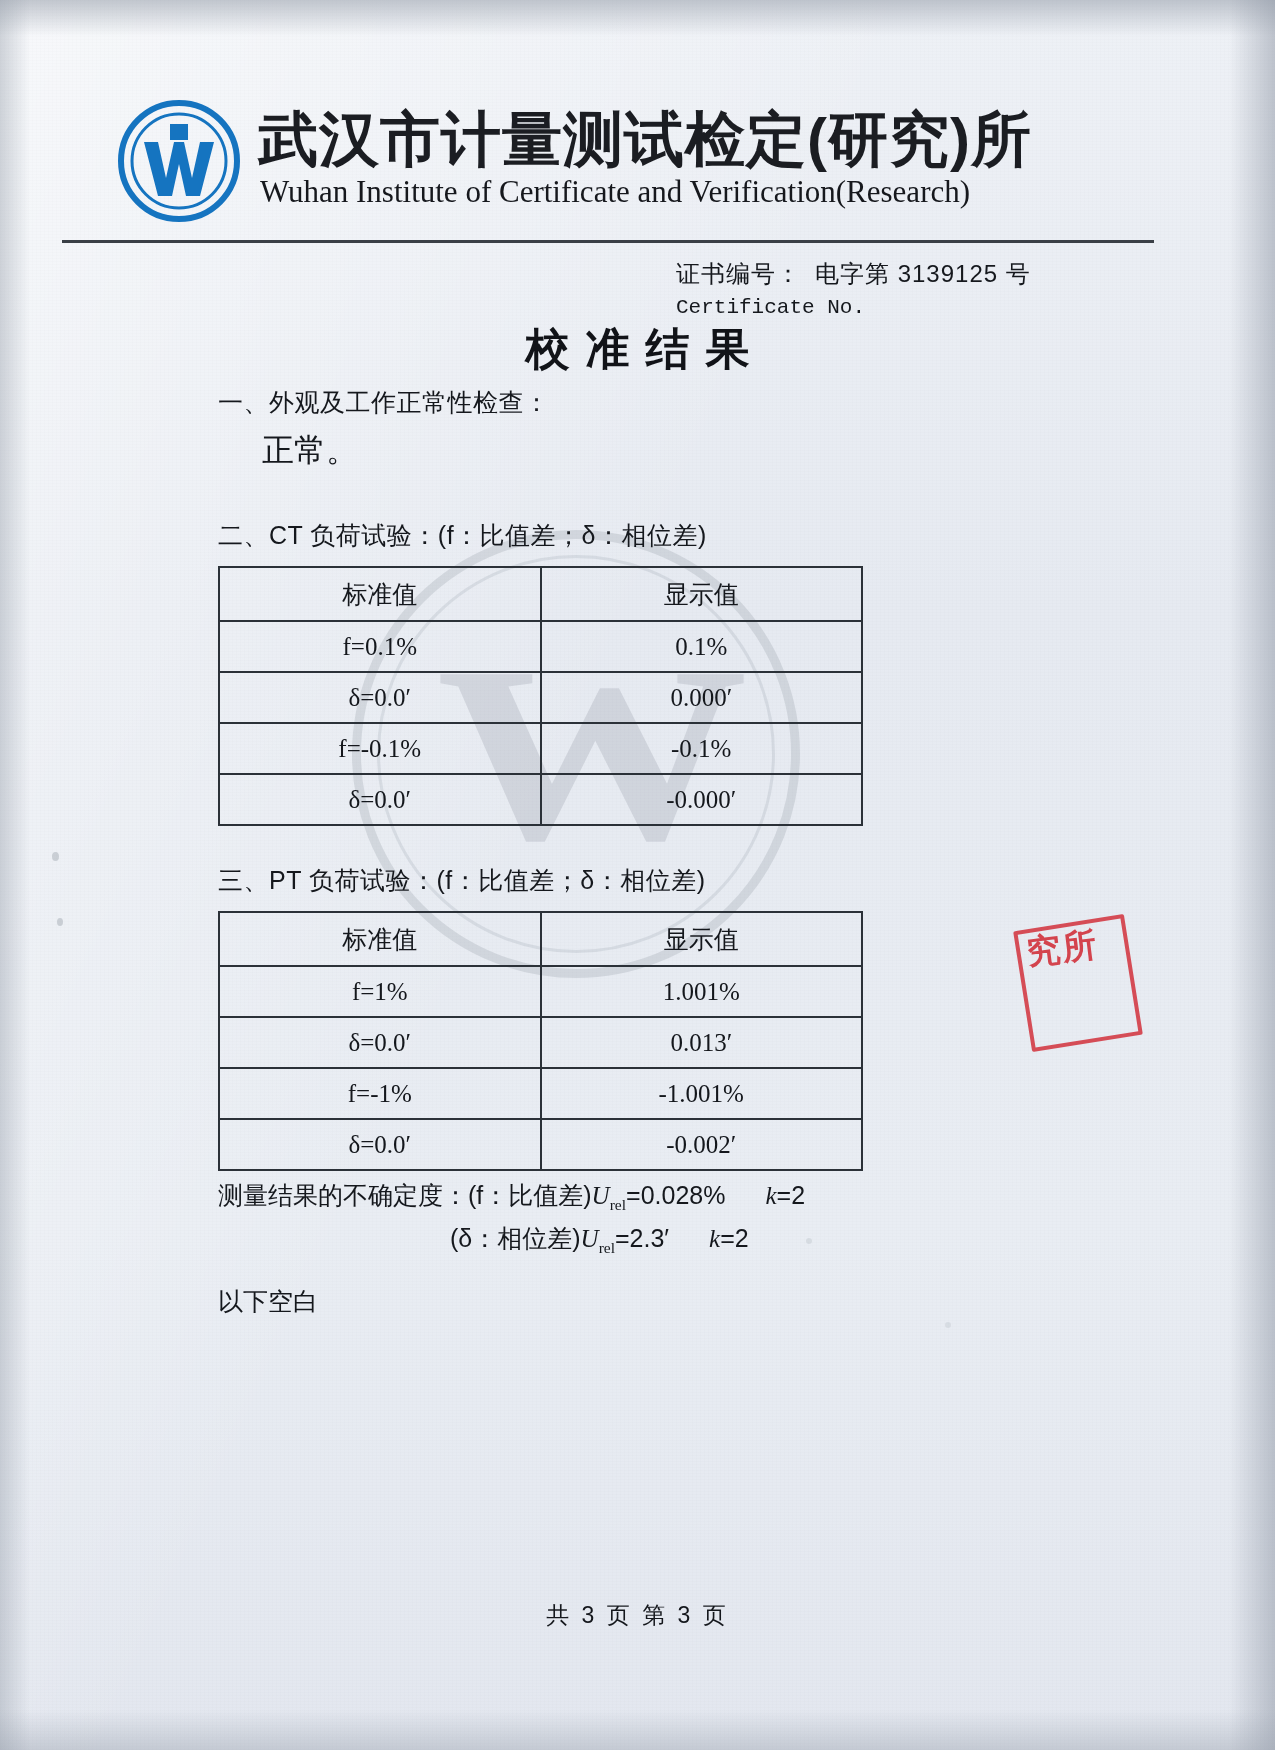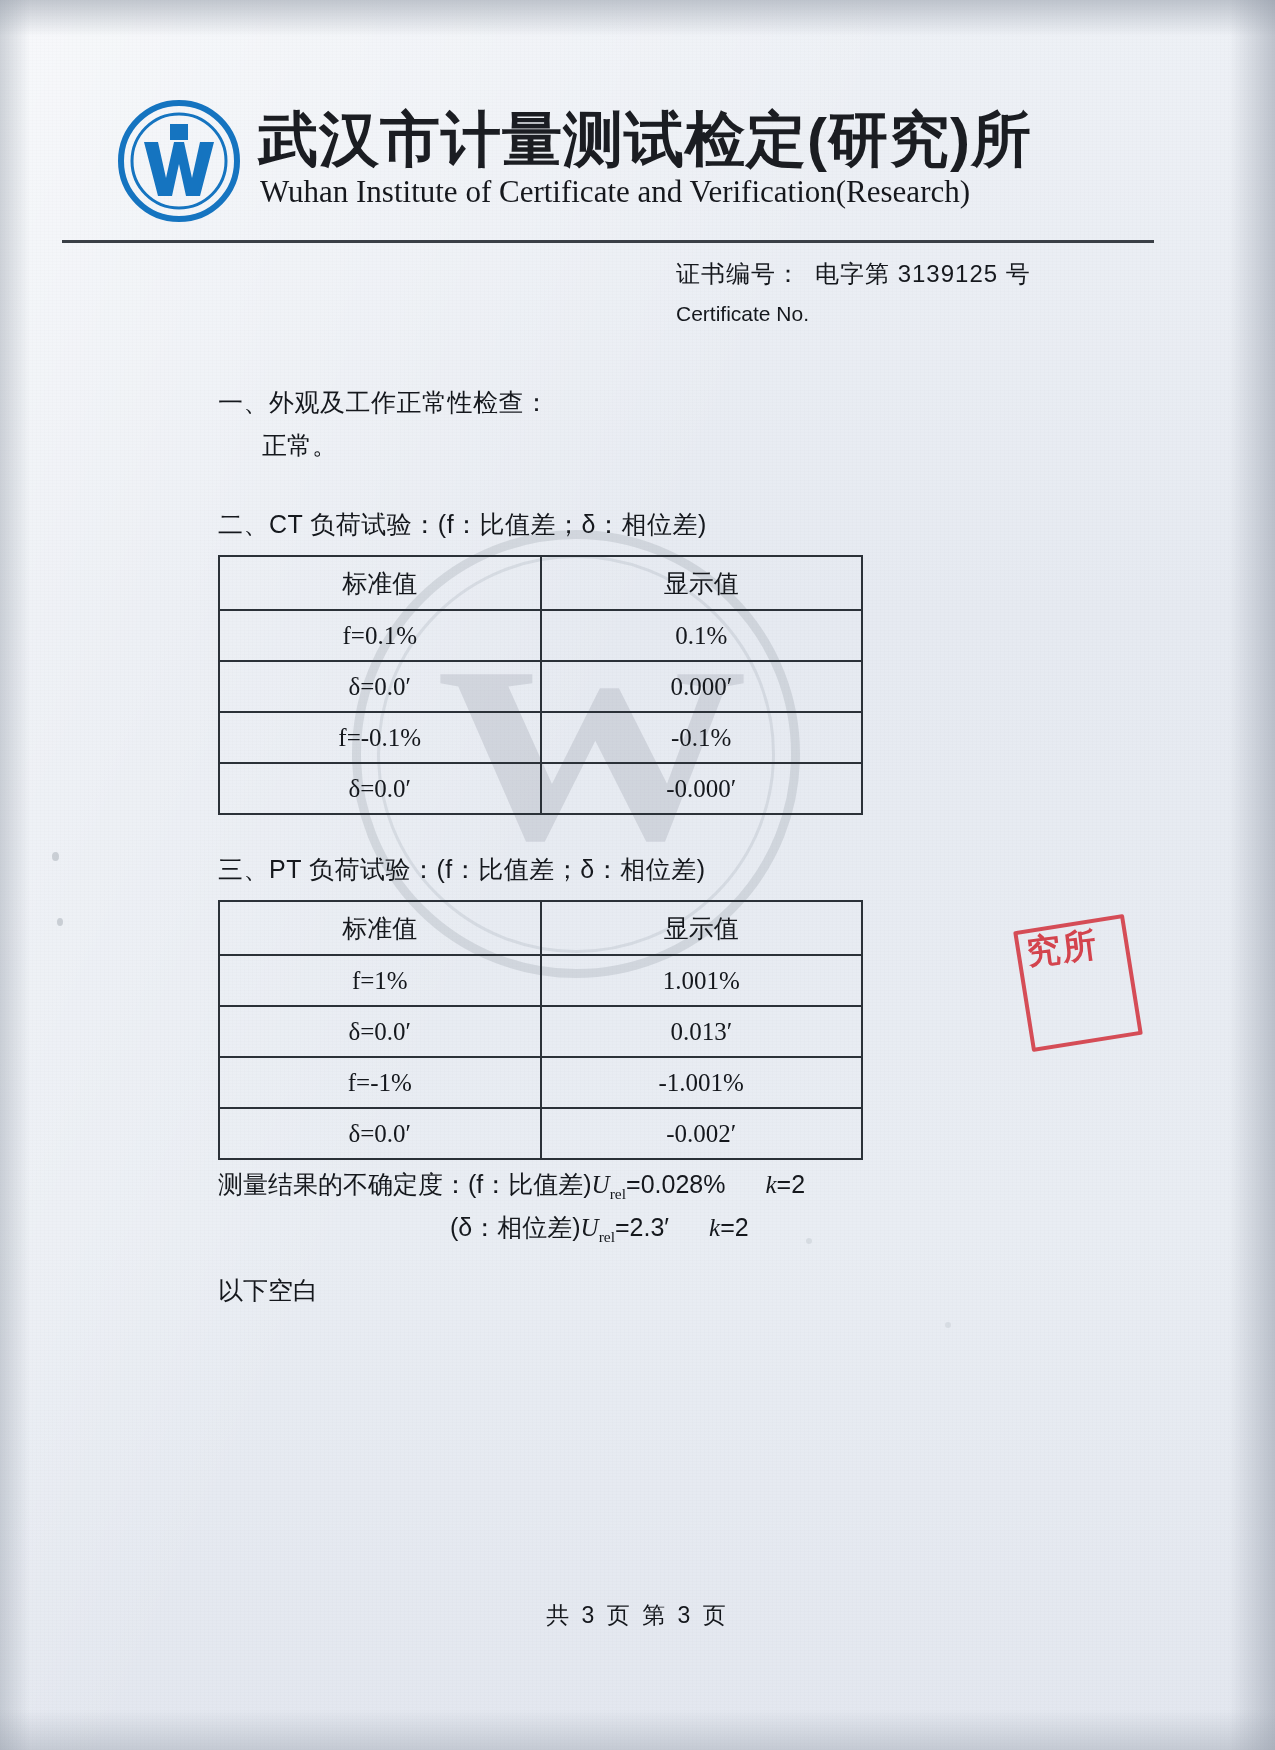--- a/index.html
+++ b/index.html
@@ -132,22 +132,22 @@
     top: 258px;
     white-space: nowrap;
   }
   .cert-cn {
     font-family: "Liberation Sans", sans-serif;
     font-size: 24px;
     color: #15181d;
     letter-spacing: 1px;
   }
   .cert-en {
-    margin-top: 12px;
-    font-family: Liberation Sans, sans-serif;
+    margin-top: 6px;
+    font-family: Liberation Mono, monospace;
     font-size: 21px;
     color: #15181d;
   }
 
   
   .doc-title {
     position: absolute;
     left: 0;
     top: 320px;
     width: 1275px;
@@ -171,21 +171,21 @@
   .sec-head {
     font-family: Liberation Sans, sans-serif;
     font-size: 25px;
     letter-spacing: 0.5px;
     color: #15181d;
     margin: 0;
     white-space: nowrap;
   }
   .sec-sub {
     font-family: Liberation Serif, serif;
-    font-size: 25px;
+    font-size: 32px;
     margin: 10px 0 0 44px;
     color: #15181d;
   }
 
   .tbl {
     border-collapse: collapse;
     margin-top: 14px;
     width: 645px;
     table-layout: fixed;
     padding-left: 17px;
@@ -301,20 +301,21 @@
   </div>
   <div class="rule"></div>
 
   <div class="cert-block">
     <div class="cert-cn">
       <span>证书编号：</span><span style="display:inline-block;width:14px"></span><span>电字第 3139125 号</span>
     </div>
     <div class="cert-en">Certificate No.</div>
   </div>
 
+  <div class="doc-title">校准结果</div>
 
   <div class="body-area">
 
     <div class="sec-head">一、外观及工作正常性检查：</div>
     <div class="sec-sub">正常。</div>
 
     <div class="gap-1"></div>
 
     <div class="sec-head">二、CT 负荷试验：(f：比值差；δ：相位差)</div>
     <table class="tbl">

